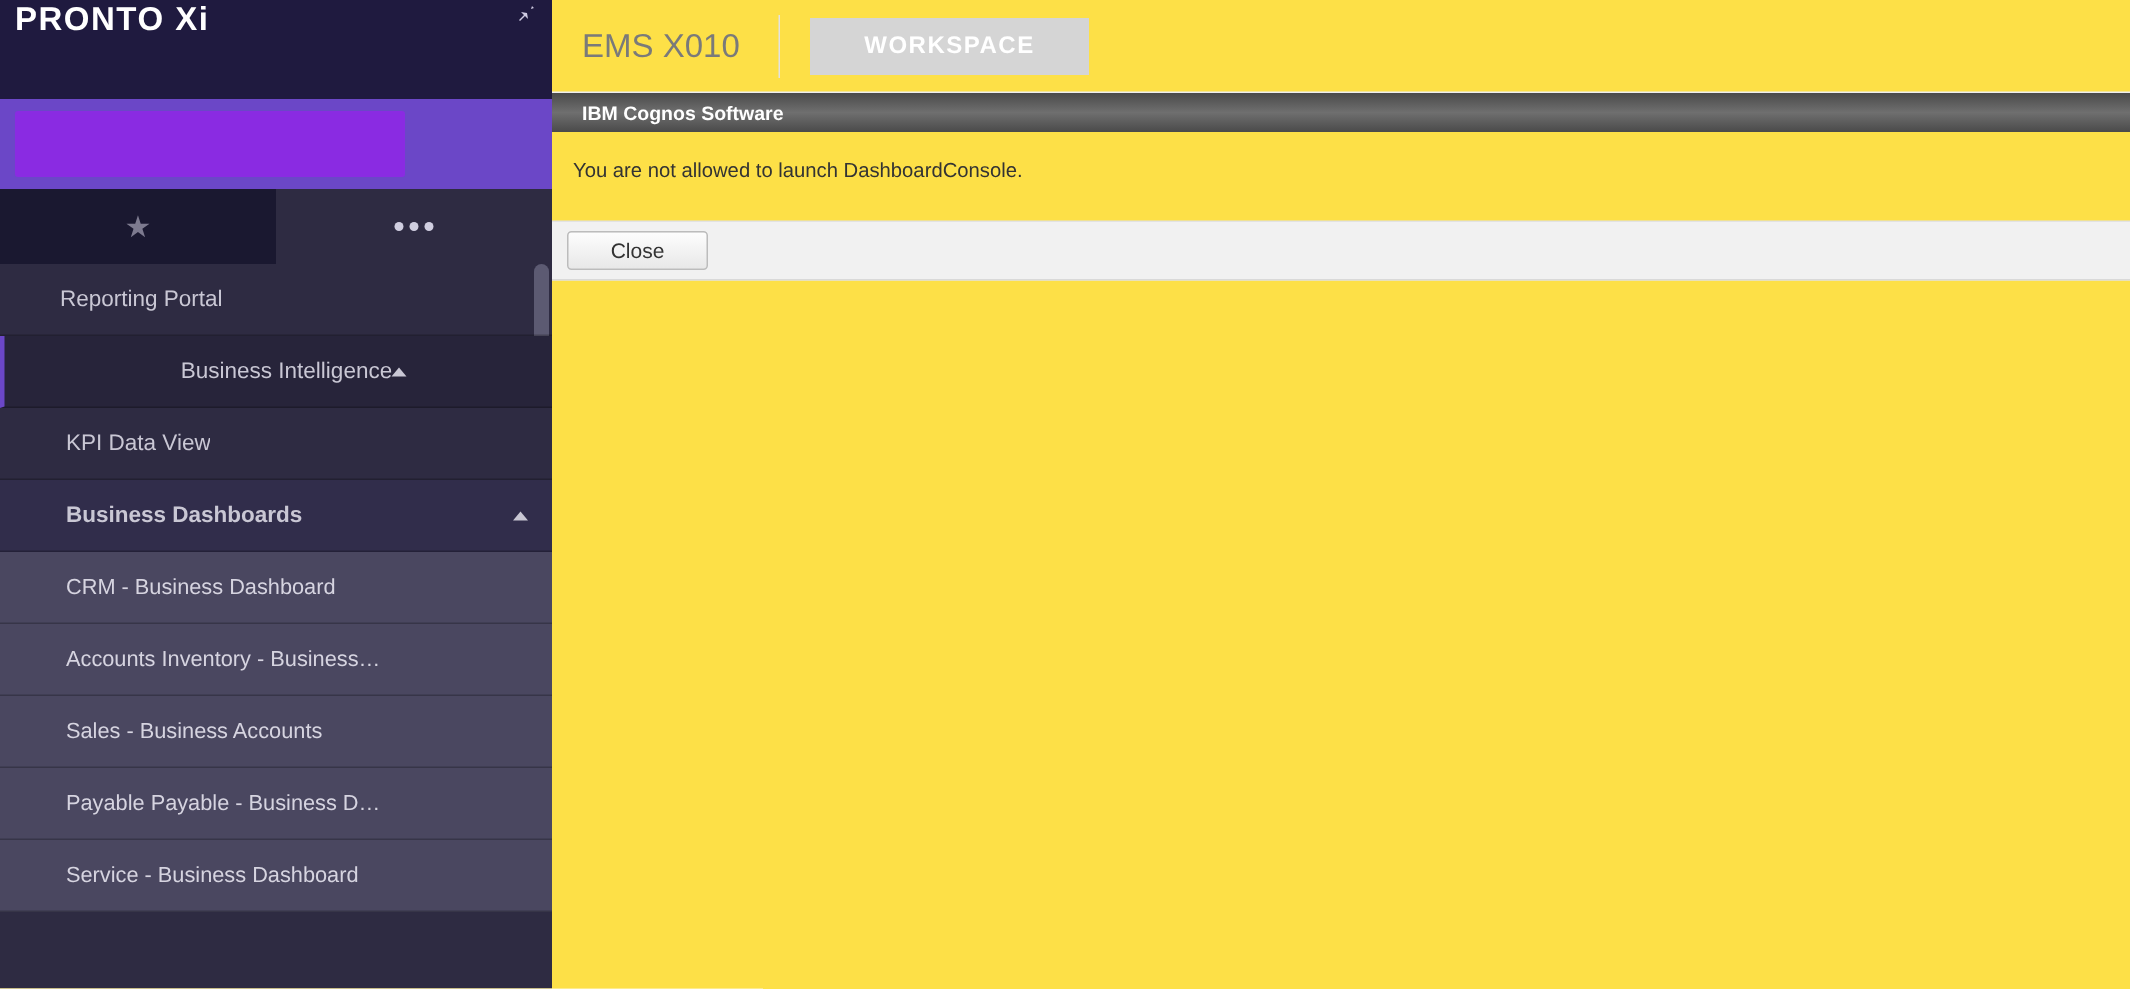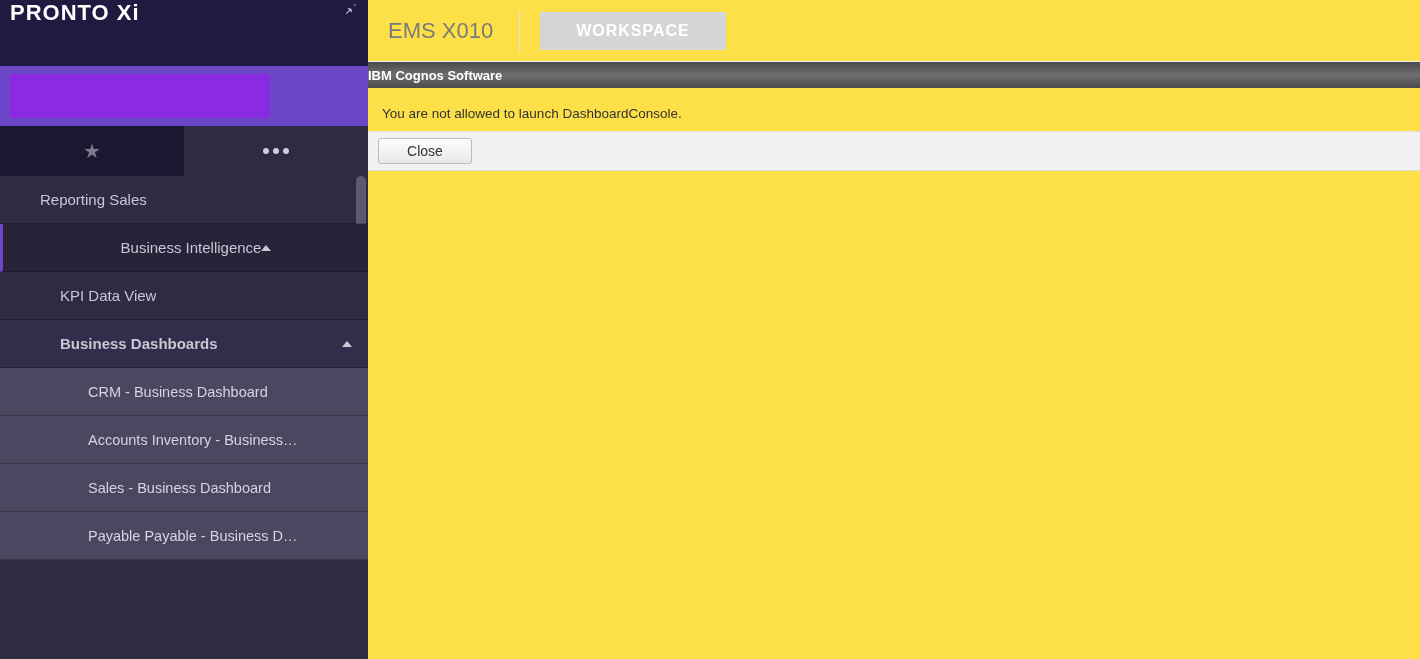--- a/index.html
+++ b/index.html
@@ -17,38 +17,38 @@
   .tab { flex: 1; display: flex; align-items: center; justify-content: center; cursor: pointer; }
   .tab.fav { background: #1a1830; }
   .tab.more { background: #2e2b42; }
   .star { color: #7d7a8f; font-size: 20px; }
   .dots { display: flex; gap: 4px; }
   .dots span { width: 6px; height: 6px; background: #d0cee0; border-radius: 50%; }
 
   .nav { flex: 1; overflow-y: auto; position: relative; }
   .nav-scroll-track { position:absolute; right:2px; top:0; width:10px; height:260px; background:#5c5a72; border-radius:5px; }
   .nav-item { height: 48px; display: flex; align-items: center; padding-left: 40px; padding-right: 16px; font-size: 15px; color: #c9c7d4; border-bottom: 1px solid rgba(0,0,0,0.25); cursor: pointer; position: relative; }
-  .nav-item.level2 { padding-left: 60px; background:#2e2b42; }
-  .nav-item.level3 { padding-left: 88px; background:#4a4760; color:#d6d4e0; font-size:14.5px; }
+  .nav-item.level2 { padding-left: 44px; background:#2e2b42; }
+  .nav-item.level3 { padding-left: 44px; background:#4a4760; color:#d6d4e0; font-size:14.5px; }
   .nav-item.group { justify-content: space-between; }
   .nav-item.group.expanded-top { background:#27243a; border-left:3px solid #6b47c7; padding-left:37px;justify-content:center; }
   .nav-item.level2.group { background:#312d4b;font-weight:bold; }
   .chevron { width:0; height:0; border-left:5px solid transparent; border-right:5px solid transparent; border-bottom:6px solid #c9c7d4; }
   .nav-item.level3 .label, .nav-item .label { white-space: nowrap; overflow: hidden; text-overflow: ellipsis; max-width: 250px; }
 
   
   .main { flex: 1; display: flex; flex-direction: column; background: #fde047; }
   .topbar { height: 62px; display: flex; align-items: center; padding: 0 14px; gap: 20px; border-bottom: 1px solid #eee; }
   .app-title { font-size: 22px; color: #7a7a7a; font-weight: 400; padding: 0 6px; }
   .vsep { width:1px; height:42px; background:#e2e2e2; }
   .workspace-btn { background:#d5d5d5; color:#fff; font-size:16px; font-weight:600; letter-spacing:1px; padding:10px 36px; border:none; cursor:pointer; }
 
   .content { flex:1; display:flex; flex-direction:column; }
-  .cognos-bar { height:26px; background: linear-gradient(#4a4a4a,#6f6f6f,#4a4a4a); color:#fff; font-size:13px; font-weight:700; display:flex; align-items:center; padding:0 0; }
-  .msg-area { padding: 18px 14px 10px; font-size:13.5px; color:#333; border-bottom:1px solid #e2e2e2; }
+  .cognos-bar { height:26px; background: linear-gradient(#4a4a4a,#6f6f6f,#4a4a4a); color:#fff; font-size:13px; font-weight:700; display:flex; align-items:center; padding:0 20px; }
+  .msg-area { padding: 18px 14px 26px; font-size:13.5px; color:#333; border-bottom:1px solid #e2e2e2; }
   .btn-row { background:#f1f1f1; border-bottom:1px solid #d9d9d9; padding:6px 10px; }
   .close-btn { background: linear-gradient(#fdfdfd,#e8e8e8); border:1px solid #bcbcbc; border-radius:3px; width:94px; height:26px; font-size:14px; color:#333; cursor:pointer; }
 </style>
 </head>
 <body>
 
 <div class="sidebar">
   <div class="sidebar-header">
     <div class="logo"><span>PRONTO Xi</span></div>
     <svg class="pin-icon" viewBox="0 0 24 24" fill="currentColor">
@@ -67,21 +67,21 @@
           <span></span>
           <span></span>
           <span></span>
         </div>
       </div>
   </div>
   <div class="nav">
     <div class="nav-scroll-track"></div>
 
     <div class="nav-item">
-      <span class="label">Reporting Sales</span>
+      <span class="label">Reporting Portal</span>
     </div>
 
     <div class="nav-item group expanded-top">
       <span class="label">Business Intelligence</span>
       <span class="chevron"></span>
     </div>
 
     <div class="nav-item level2">
       <span class="label">KPI Data View</span>
     </div>
@@ -92,24 +92,27 @@
       <span class="chevron"></span>
     </div>
 
     <div class="nav-item level3">
       <span class="label">CRM - Business Dashboard</span>
     </div>
     <div class="nav-item level3">
       <span class="label">Accounts Inventory - Business…</span>
     </div>
     <div class="nav-item level3">
-      <span class="label">Sales - Business Dashboard</span>
+      <span class="label">Sales - Business Accounts</span>
     </div>
     <div class="nav-item level3">
       <span class="label">Payable Payable - Business D…</span>
+    </div>
+    <div class="nav-item level3">
+      <span class="label">Service - Business Dashboard</span>
     </div>
   </div>
 </div>
 
 <div class="main">
   <div class="topbar">
     <div class="app-title">EMS X010</div>
     <div class="vsep"></div>
     <button class="workspace-btn">WORKSPACE</button>
   </div>

